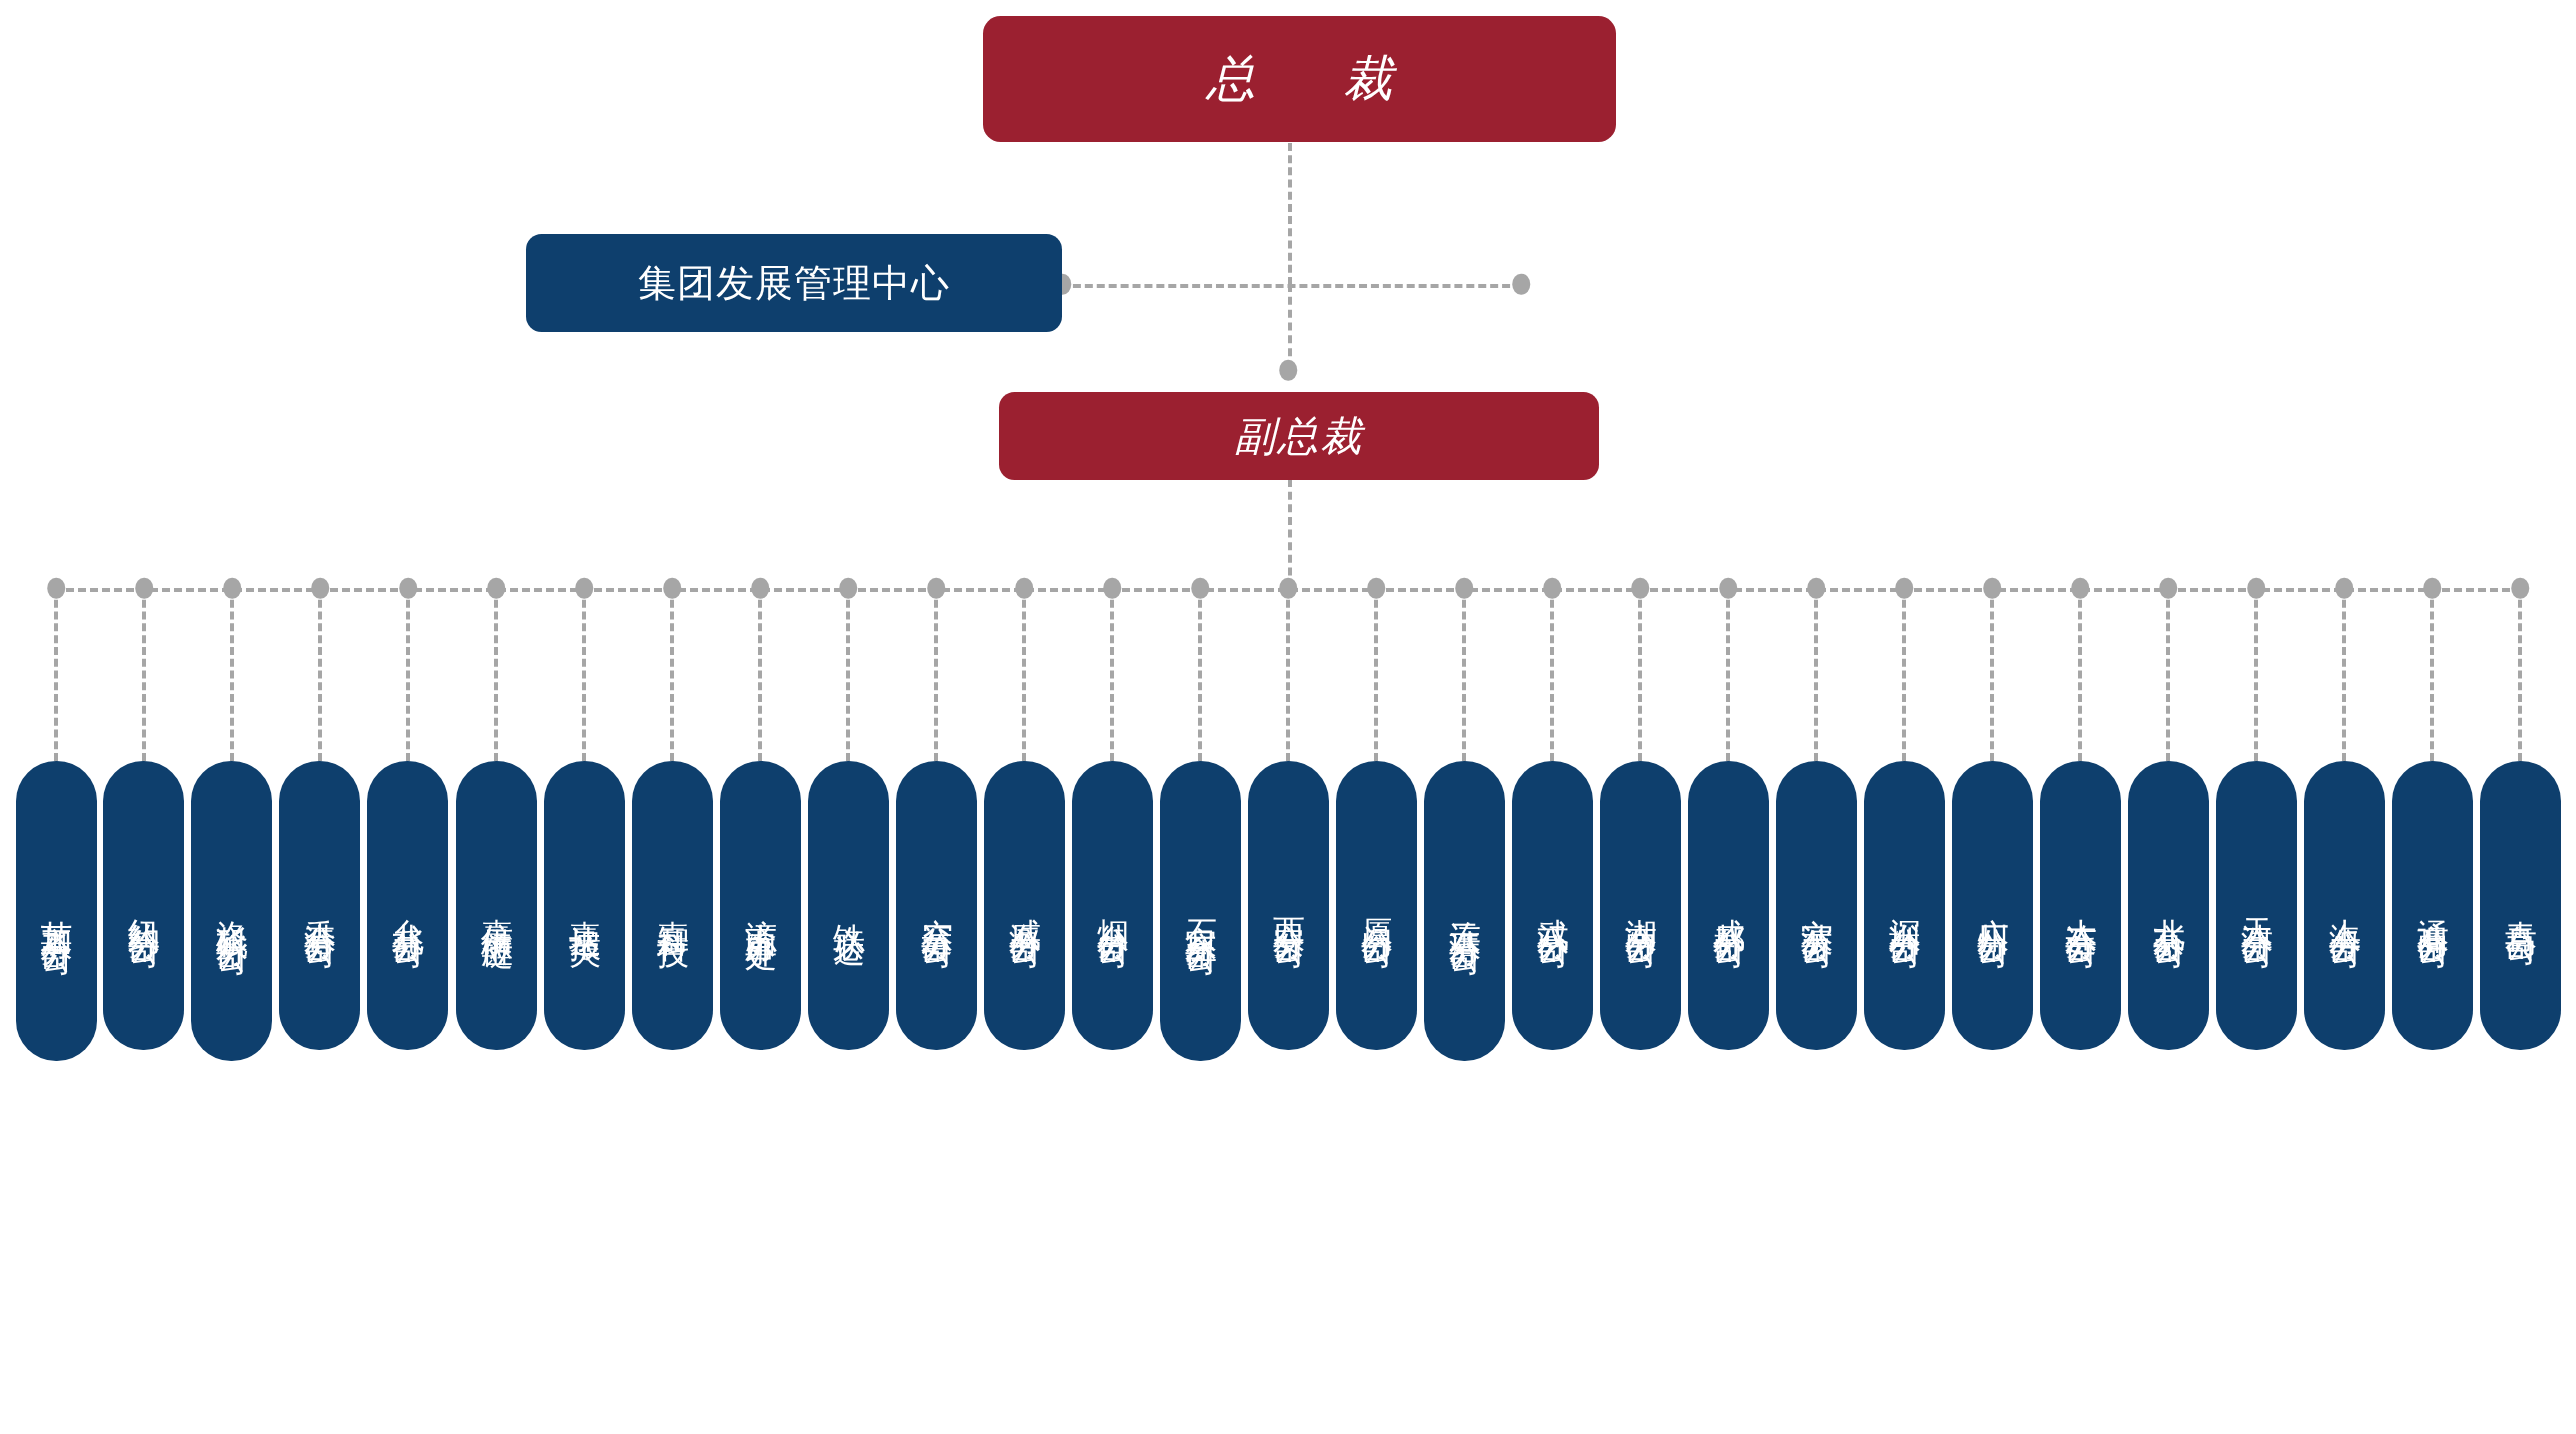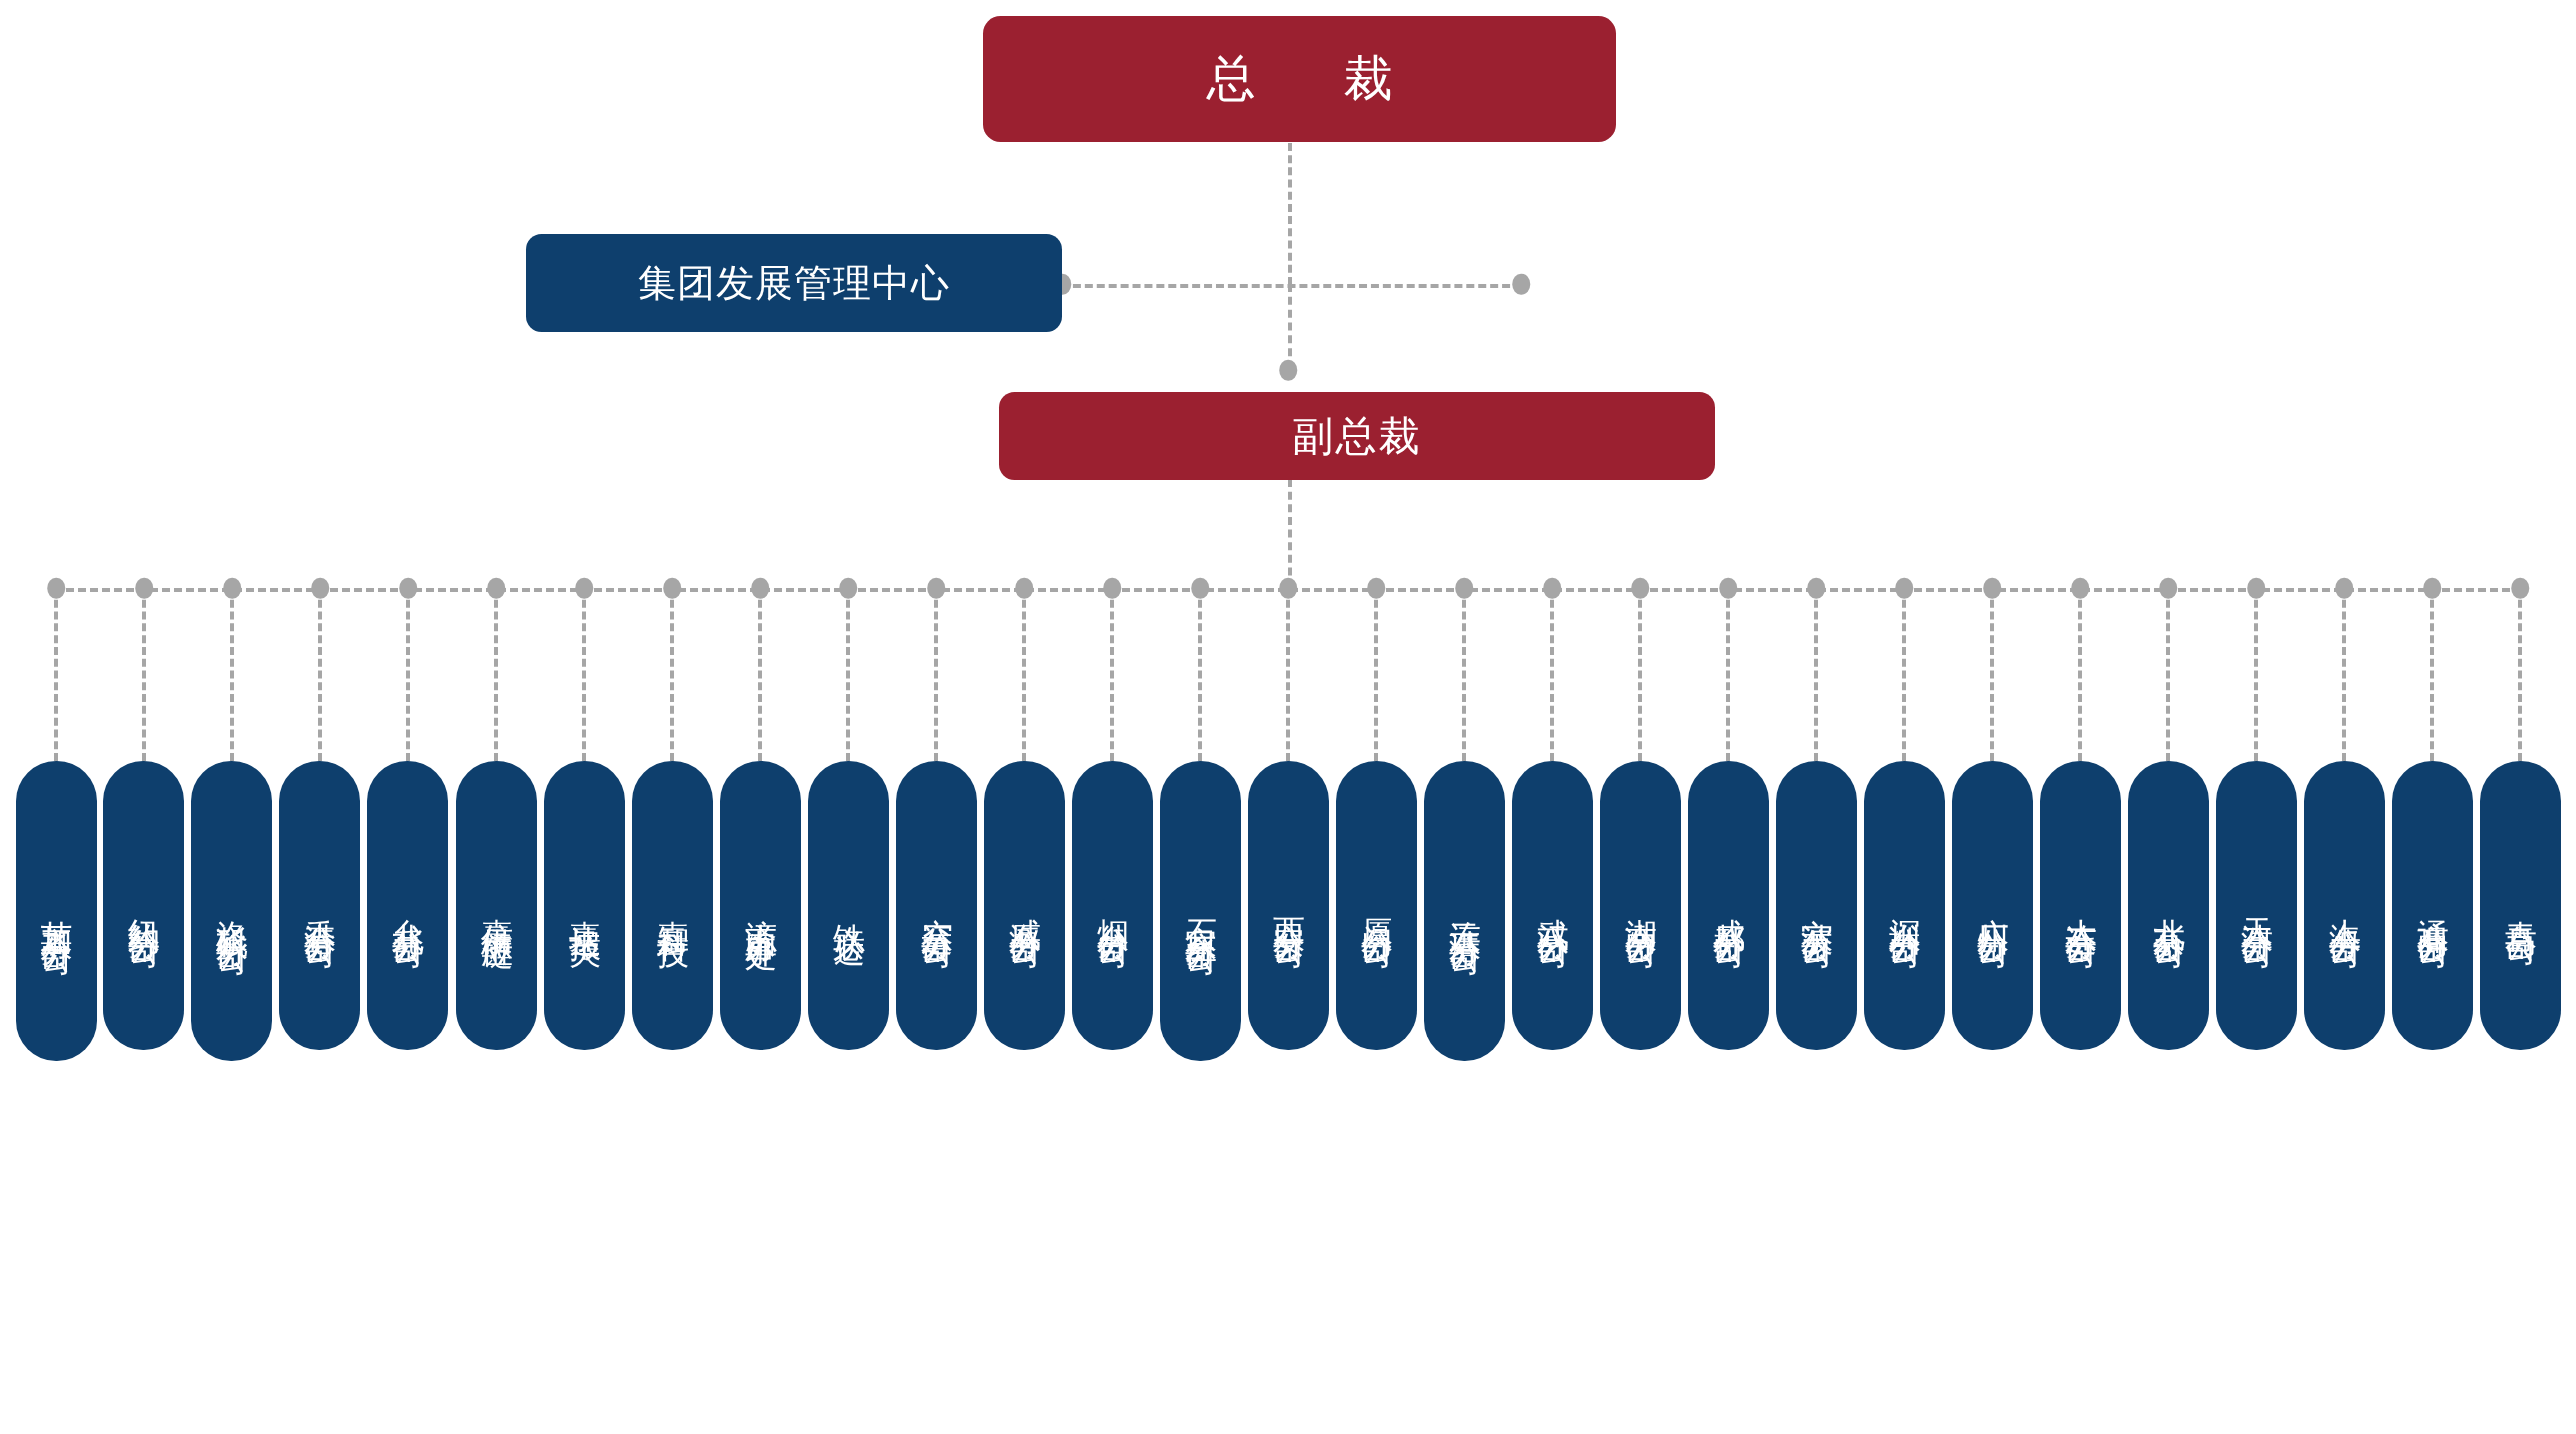--- a/index.html
+++ b/index.html
@@ -12,21 +12,21 @@
 
   
   .vline{position:absolute;width:0;border-left:4.6px dashed #a6a6a6;}
   .hline{position:absolute;height:0;border-top:4.6px dashed #a6a6a6;}
   .node{position:absolute;width:17.5px;height:20.6px;border-radius:50%;
         background:#a6a6a6;transform:translate(-50%,-50%);}
 
   
   .box{position:absolute;display:flex;align-items:center;justify-content:center;
        color:#ffffff;box-sizing:border-box;}
-  .red{background:#9b2030;}
+  .red{background:#9b2030;font-style:italic;}
   .blue{background:#0e3f6d;}
 
   .top-box{border-radius:17.5px;}
   .top-box .lbl{font-size:49px;letter-spacing:19.6px;text-indent:19.6px;font-weight:400;}
 
   .mid-box{border-radius:15.5px;}
   .mid-box .lbl{font-size:38px;letter-spacing:1px;white-space:nowrap;}
 
   .vp-box{border-radius:15.5px;}
   .vp-box .lbl{font-size:41px;letter-spacing:2.1px;white-space:nowrap;}
@@ -122,21 +122,21 @@
 
   <div class="box red top-box" style="left:983px;top:15.5px;width:633px;height:126px;">
     <span class="lbl">总　裁</span>
   </div>
 
   <div class="box blue mid-box" style="left:526px;top:234px;width:536px;height:98px;">
     <span class="lbl">集团发展管理中心</span>
   </div>
 
 
-  <div class="box red vp-box" style="left:999px;top:392px;width:716px;height:88px;">
+  <div class="box red vp-box" style="left:999px;top:392px;width:600px;height:88px;">
     <span class="lbl">副总裁</span>
   </div>
 
   <div id="branch-boxes">
       <div class="branch" style="left: 15.5px; top: 761px; width: 81px; height: 300px;">
         <span class="vtxt">芝加哥分公司</span>
       </div>
       <div class="branch" style="left: 103px; top: 761px; width: 81px; height: 289px;">
         <span class="vtxt">纽约分公司</span>
       </div>

